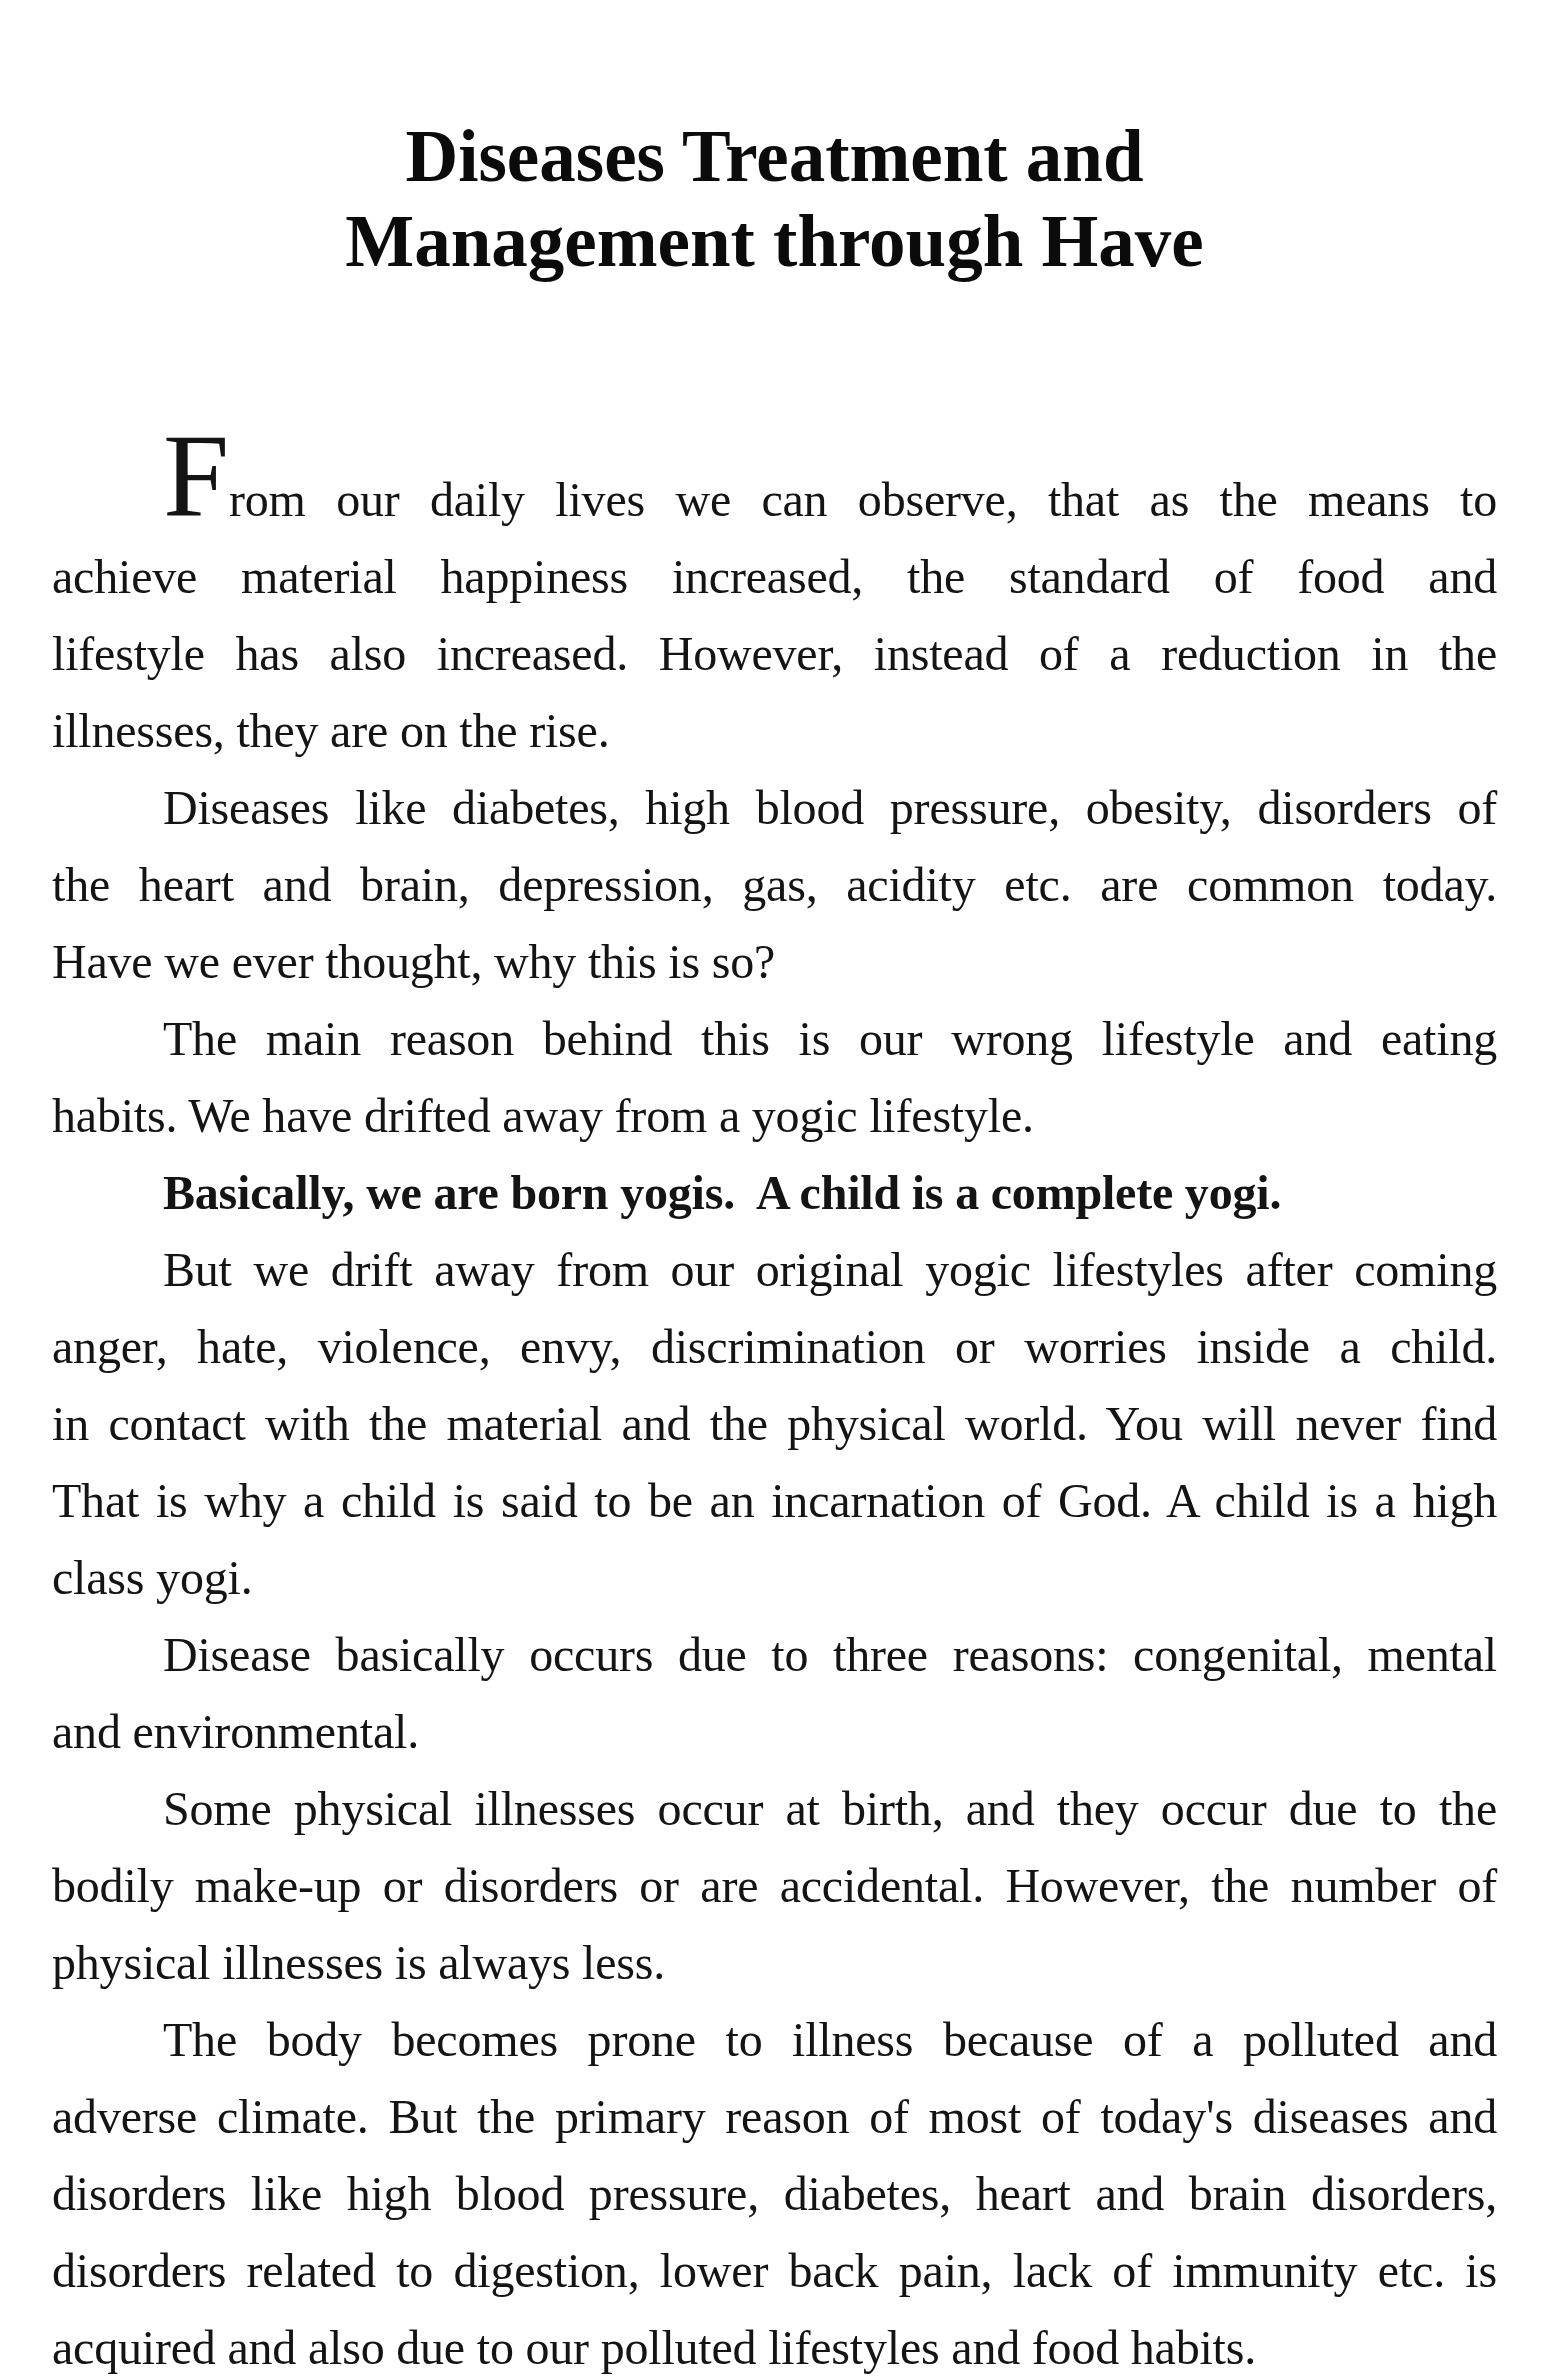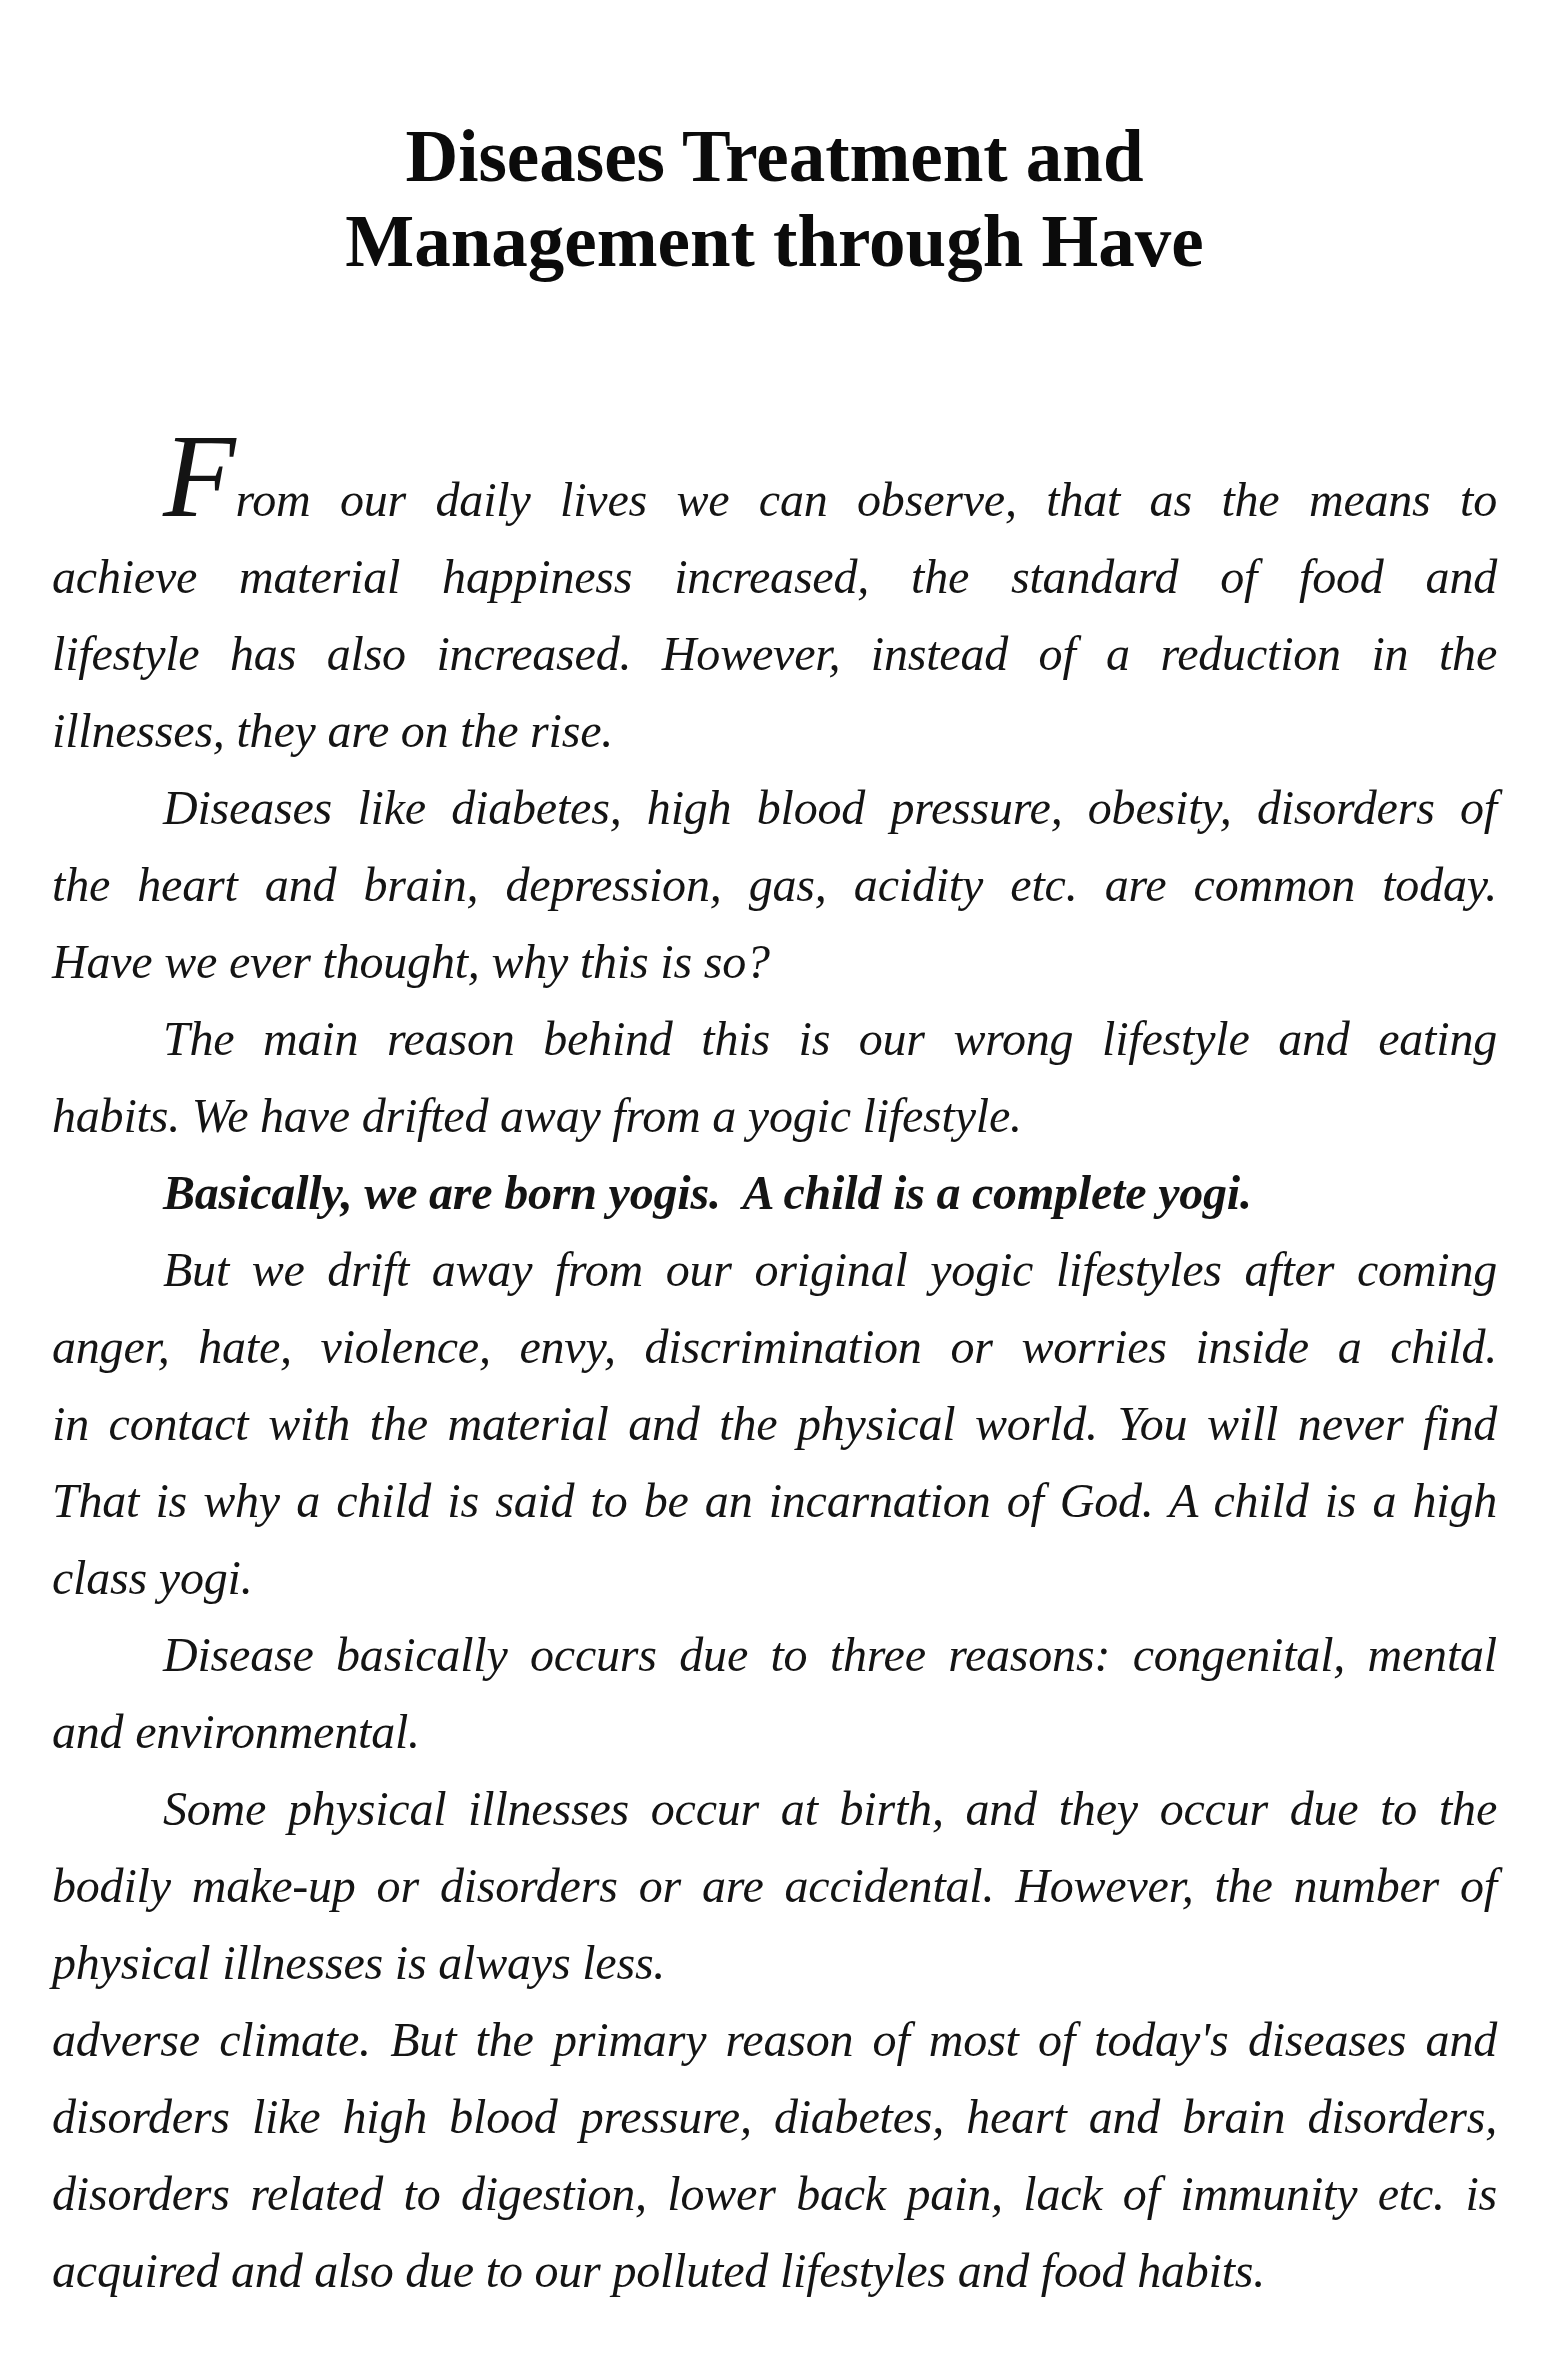--- a/index.html
+++ b/index.html
@@ -36,21 +36,20 @@
     top: 461px;
     left: 52px;
     width: 1445px;
     font-size: 48px;
     line-height: 77px;
     letter-spacing: -0.2px;
   }
   .line {
     text-align: justify;
     text-align-last: justify;
-    font-style: italic;
   }
   .line.first {
     text-indent: 111px;
   }
   .line.plast {
     text-align-last: left;
   }
   .para.bold .line {
     font-weight: bold;
   }
@@ -107,20 +106,21 @@
       <div class="line plast">and environmental.</div>
     </div>
 
     <div class="para">
       <div class="line first">Some physical illnesses occur at birth, and they occur due to the</div>
       <div class="line">bodily make-up or disorders or are accidental. However, the number of</div>
       <div class="line plast">physical illnesses is always less.</div>
     </div>
 
     <div class="para">
+      <div class="line first">The body becomes prone to illness because of a polluted and</div>
       <div class="line">adverse climate. But the primary reason of most of today's diseases and</div>
       <div class="line">disorders like high blood pressure, diabetes, heart and brain disorders,</div>
       <div class="line">disorders related to digestion, lower back pain, lack of immunity etc. is</div>
       <div class="line plast">acquired and also due to our polluted lifestyles and food habits.</div>
     </div>
 
   </main>
 </div>
 
 

